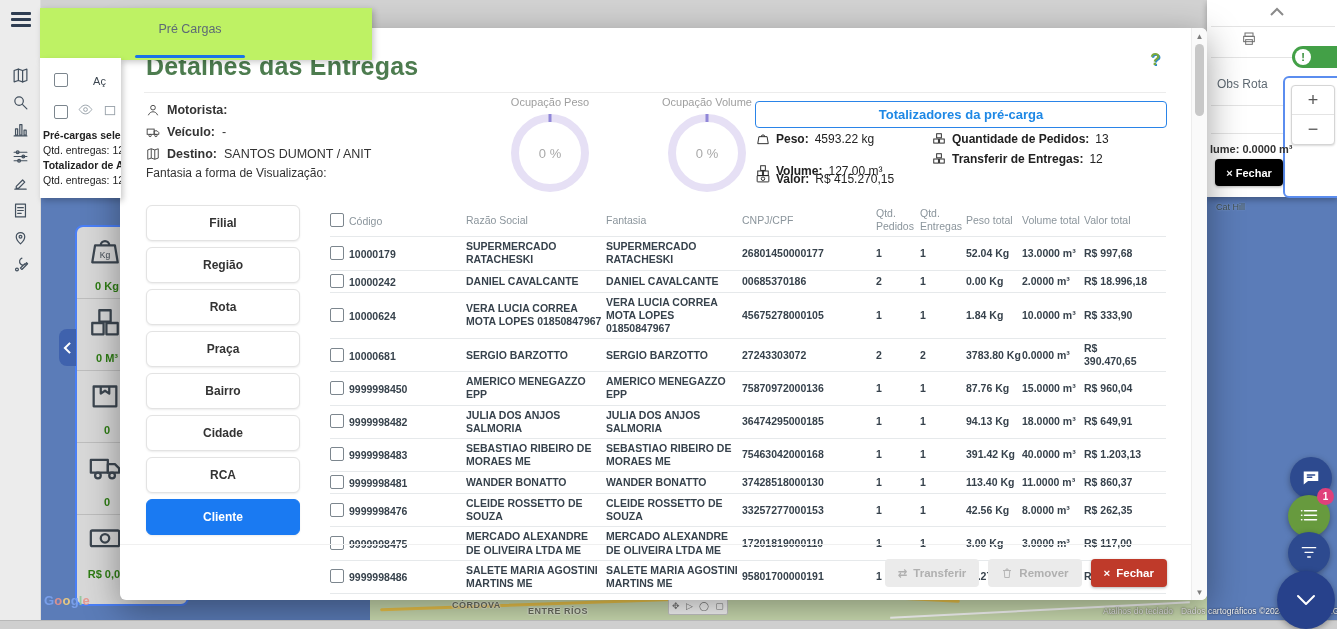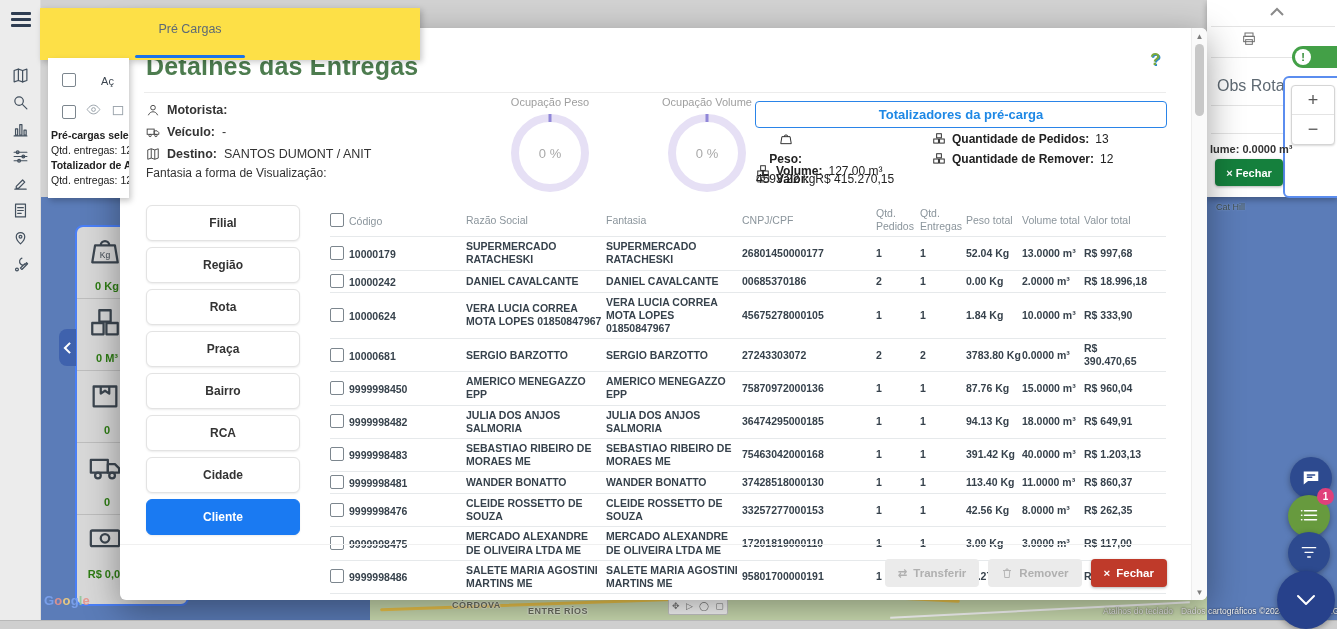--- a/index.html
+++ b/index.html
@@ -25,24 +25,24 @@
   .road{position:absolute;background:#f2c94c;height:3px;border-radius:2px;}
   .road2{position:absolute;background:#ffffff;height:2px;}
   .maplabel{position:absolute;font-size:9px;font-weight:bold;color:#6d7260;letter-spacing:.5px;text-shadow:0 0 2px #fff,0 0 2px #fff;}
   #cat-hill{left:1216px;top:202px;font-size:9px;color:#404f52;text-shadow:0 0 2px #9db4d4;z-index:2;}
   #google-logo{left:44px;top:593px;z-index:6;font-size:13px;font-weight:bold;letter-spacing:.2px;opacity:.9;}
   #map-tools{left:668px;top:597px;width:58px;height:16px;background:#fff;border:1px solid #ccc;border-radius:2px;z-index:6;display:flex;align-items:center;justify-content:space-around;color:#7a7a7a;font-size:9px;}
   #attribution{left:1103px;top:606px;z-index:6;font-size:8.5px;color:#f2f2f2;text-shadow:0 0 2px rgba(0,0,0,.8);white-space:nowrap;}
   #attribution .shortcut{margin-right:8px;}
   #bottom-chrome{left:0;top:620px;width:1337px;height:9px;background:#cfcfcf;border-top:1px solid #b8b8b8;z-index:45;}
   
-  #panel-top{left:40px;top:8px;width:332px;height:52px;background:#fde047;z-index:40;box-shadow:2px 2px 6px rgba(0,0,0,.22);padding-left:48px;}
+  #panel-top{left:40px;top:8px;width:332px;height:52px;background:#bef264;z-index:40;box-shadow:2px 2px 6px rgba(0,0,0,.22);}
   #pre-cargas-tab{position:absolute;left:95px;top:14px;width:110px;text-align:center;font-size:12.5px;color:#5d6a75;cursor:pointer;}
   #tab-underline{position:absolute;left:95px;bottom:2px;width:110px;height:3px;background:#1a73e8;border-radius:2px;}
-  #panel-left{left:48px;top:58px;width:81px;height:140px;background:#fff;z-index:40;overflow:hidden;box-shadow:2px 3px 6px rgba(0,0,0,.22);}
+  #panel-left{left:40px;top:58px;width:81px;height:140px;background:#fff;z-index:40;overflow:hidden;box-shadow:2px 3px 6px rgba(0,0,0,.22);}
   .cb{display:inline-block;width:12px;height:12px;border:1.6px solid #7c868e;border-radius:2px;background:#fff;vertical-align:-2px;cursor:pointer;}
   #bg-row1{position:absolute;left:14px;top:15px;white-space:nowrap;font-size:11px;color:#3c4650;}
   #bg-row1 span.txt{margin-left:22px;}
   #bg-row2{position:absolute;left:14px;top:44px;white-space:nowrap;display:flex;align-items:center;gap:10px;}
   #bg-row2 svg{width:15px;height:15px;stroke:#9aa3ab;fill:none;stroke-width:1.6;}
   #panel-lines{position:absolute;left:3px;top:70px;width:200px;}
   .pline{font-size:10.5px;color:#222;line-height:15px;white-space:nowrap;}
   .pline.b{font-weight:bold;}
   
   #left-card{left:75px;top:225px;width:110px;height:377px;background:#d8d8d8;border:2px solid #4a7ff7;border-radius:8px;z-index:4;overflow:hidden;}
@@ -52,29 +52,29 @@
   .card-val{margin-left:10px;width:40px;text-align:center;font-size:11px;font-weight:bold;color:#2e7d14;margin-top:12px;white-space:nowrap;}
   #collapse-tab{left:59px;top:329px;width:17px;height:37px;background:#3f62ad;border-radius:8px 0 0 8px;z-index:4;display:flex;align-items:center;justify-content:center;cursor:pointer;}
   #collapse-tab svg{width:9px;height:12px;stroke:#fff;stroke-width:2.4;fill:none;}
   
   #right-panel{left:1207px;top:0;width:130px;height:197px;background:#fff;z-index:4;box-shadow:0 3px 6px rgba(0,0,0,.28);}
   #chev-up{position:absolute;left:63px;top:3px;width:16px;height:12px;cursor:pointer;}
   #chev-up svg{stroke:#8a8a8a;stroke-width:2;fill:none;width:14px;height:10px;}
   #printer-ic{position:absolute;left:34px;top:31px;width:16px;height:16px;cursor:pointer;}
   #printer-ic svg{width:16px;height:16px;stroke:#6f6f6f;fill:none;stroke-width:1.5;}
   .rp-div{position:absolute;left:4px;width:124px;height:1px;background:#e4e4e4;}
-  #obs-rota{position:absolute;left:10px;top:77px;font-size:16px;color:#5f6a73;}
+  #obs-rota{position:absolute;left:10px;top:77px;font-size:12px;color:#5f6a73;}
   #alert-pill{position:absolute;left:85px;top:46px;width:70px;height:22px;background:#43a047;border-radius:11px;display:flex;align-items:center;cursor:pointer;}
   #alert-pill .dot{width:16px;height:16px;border-radius:50%;background:#fff;margin-left:3px;color:#2f8a33;font-weight:bold;font-size:11px;display:flex;align-items:center;justify-content:center;}
   #blue-box{position:absolute;left:76px;top:76px;width:58px;height:118px;border:2px solid #5b8def;border-radius:6px;}
   #zoom-card{position:absolute;left:6px;top:7px;width:42px;height:58px;background:#fff;border:1px solid #d5d5d5;border-radius:4px;box-shadow:0 1px 2px rgba(0,0,0,.15);}
   .zbtn{width:100%;height:28px;display:flex;align-items:center;justify-content:center;font-size:18px;color:#555;cursor:pointer;}
   .zbtn:first-child{border-bottom:1px solid #e4e4e4;}
   #vol-cut{position:absolute;left:3px;top:143px;font-size:11px;font-weight:bold;color:#333;white-space:nowrap;}
-  #bg-fechar{position:absolute;left:8px;top:159px;width:68px;height:27px;background:#15803d;border:none;border-radius:4px;color:#fff;font-weight:bold;font-size:11px;cursor:pointer;box-shadow:0 1px 3px rgba(0,0,0,.3);font-family:inherit;}
+  #bg-fechar{position:absolute;left:8px;top:159px;width:68px;height:27px;background:#000000;border:none;border-radius:4px;color:#fff;font-weight:bold;font-size:11px;cursor:pointer;box-shadow:0 1px 3px rgba(0,0,0,.3);font-family:inherit;}
   
   .fab{position:absolute;border-radius:50%;display:flex;align-items:center;justify-content:center;cursor:pointer;z-index:50;box-shadow:0 2px 6px rgba(0,0,0,.35);}
   .fab svg{stroke:#fff;fill:none;stroke-width:2;stroke-linecap:round;stroke-linejoin:round;}
   #fab-chat{left:1290px;top:457px;width:42px;height:42px;background:#2d4a8f;}
   #fab-list{left:1288px;top:495px;width:42px;height:42px;background:#679a3e;}
   #fab-badge{position:absolute;left:1317px;top:488px;width:17px;height:17px;border-radius:50%;background:#e0407b;color:#fff;font-size:10px;font-weight:bold;display:flex;align-items:center;justify-content:center;z-index:51;}
   #fab-filter{left:1288px;top:532px;width:42px;height:42px;background:#2d4a8f;}
   #fab-down{left:1277px;top:571px;width:58px;height:58px;background:#27418b;}
   
   #modal{left:120px;top:28px;width:1087px;height:572px;background:#fff;border-radius:6px;z-index:10;box-shadow:0 10px 36px rgba(0,0,0,.38);}
@@ -378,21 +378,21 @@
       <div class="gauge">
         <div class="glabel">Ocupação Volume</div>
         <div class="gring">
           <i class="gtick"></i>
           <span class="gval">0 %</span>
         </div>
       </div>
     </div>
 
   <div id="totals-box">Totalizadores da pré-carga</div>
-  <div class="tot-item" style="left:636px;top:104px;flex-direction:column;">
+  <div class="tot-item" style="left:636px;top:104px;">
     <svg viewBox="0 0 24 24">
         <path d="M9 8a3 3 0 016 0"></path>
         <path d="M5 8h14l2 12H3z"></path>
       </svg>
     <b>Peso:</b>
       <span>4593.22 kg</span>
   </div>
   <div class="tot-item" style="left:636px;top:136px;">
     <svg viewBox="0 0 24 24">
         <rect x="8" y="3" width="8" height="8"></rect>
@@ -418,32 +418,32 @@
       </svg>
     <b>Quantidade de Pedidos:</b>
       <span>13</span>
   </div>
   <div class="tot-item" style="left:812px;top:124px;">
     <svg viewBox="0 0 24 24">
         <rect x="8" y="3" width="8" height="7"></rect>
         <rect x="3" y="12" width="8" height="7"></rect>
         <rect x="13" y="12" width="8" height="7"></rect>
       </svg>
-    <b>Quantidade de Remover:</b>
+    <b>Transferir de Entregas:</b>
       <span>12</span>
   </div>
 
   <div id="viewbtns">
       <button class="vbtn">Filial</button>
       <button class="vbtn">Região</button>
       <button class="vbtn">Rota</button>
       <button class="vbtn">Praça</button>
       <button class="vbtn">Bairro</button>
+      <button class="vbtn">Cidade</button>
       <button class="vbtn">RCA</button>
-      <button class="vbtn">Cidade</button>
       <button class="vbtn active">Cliente</button>
     </div>
 
   <div id="dtable">
     <div class="thead">
       <div class="hcell"><span class="cb"></span><span>Código</span></div>
       <div class="hcell">Razão Social</div>
       <div class="hcell">Fantasia</div>
       <div class="hcell">CNPJ/CPF</div>
       <div class="hcell">Qtd. Pedidos</div>

